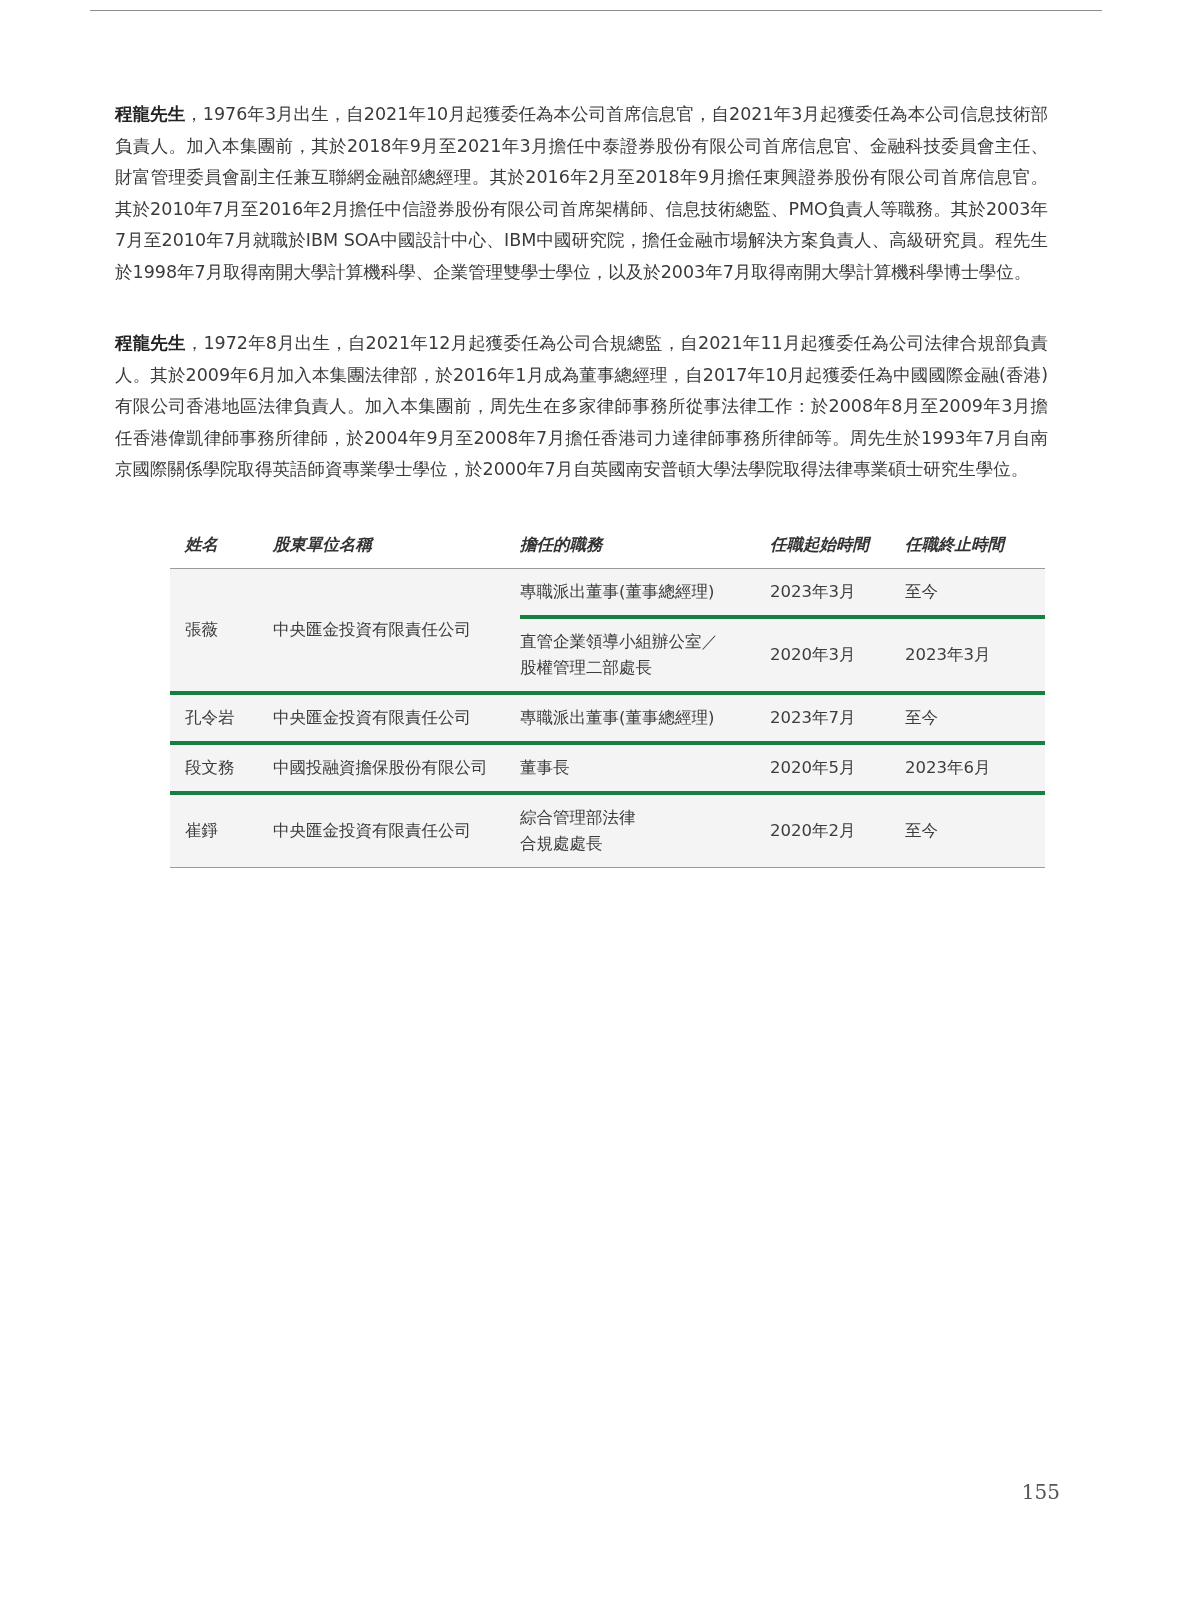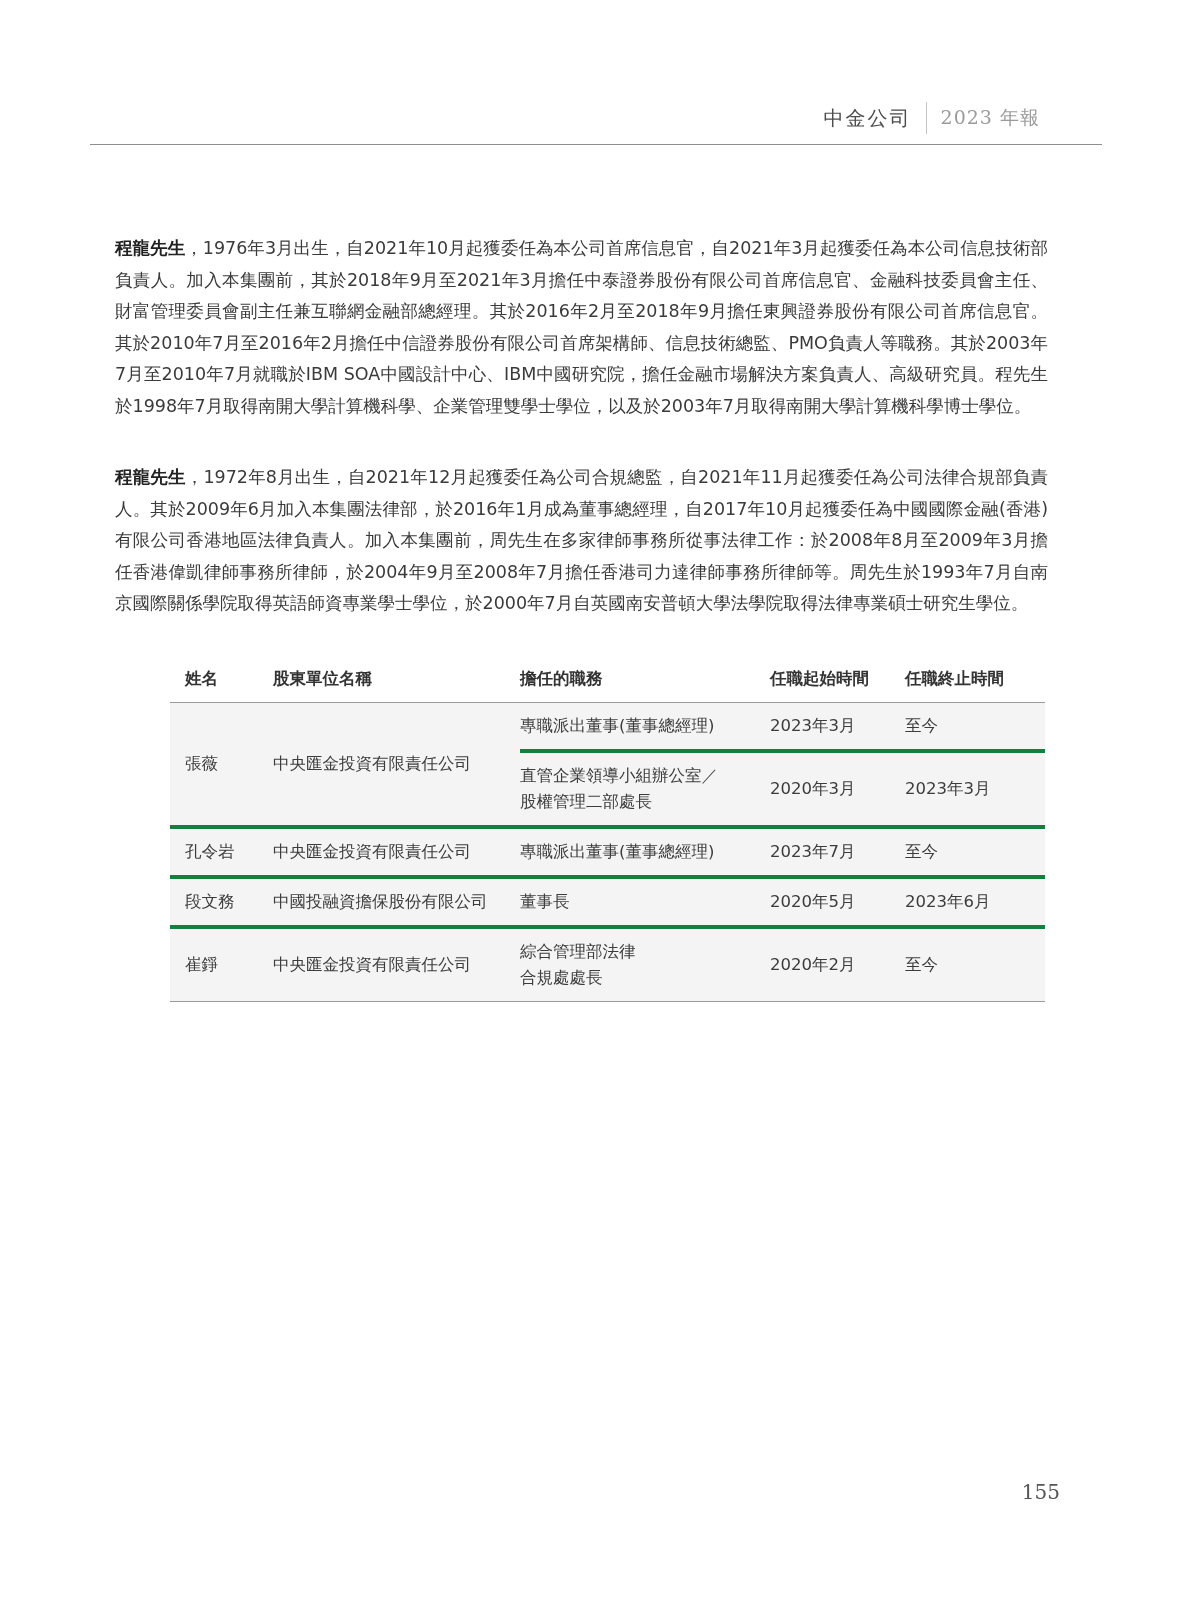--- a/index.html
+++ b/index.html
@@ -50,20 +50,21 @@
   }
 
   
   .table-area { margin-left: 55px; width: 875px; }
   table { width: 100%; border-collapse: collapse; font-size: 16.5px; color: #3c3c3c; }
   thead th {
     text-align: left; font-weight: bold; color: #333;
     padding: 8px 10px 12px 0;
     border-bottom: 1px solid #9b9b9b;
     background: #ffffff;
+    font-style: italic;
   }
   thead th.first { padding-left: 15px; }
   tbody { background: #f3f4f3; }
   tbody td {
     padding: 10px 10px 10px 0;
     border-bottom: 4px solid #15803d;
     vertical-align: middle;
     line-height: 26px;
   }
   tbody td.first { padding-left: 15px; }
@@ -74,25 +75,20 @@
     position: absolute; right: 130px; top: 1480px;
     font-family: "DejaVu Serif", serif;
     font-size: 20px; color: #555;
   }
 </style>
 </head>
 <body>
 
 <div class="page">
 
-  <header class="topbar">
-    <span class="brand">中金公司</span>
-    <span class="hdr-divider"></span>
-    <span class="edition">2023 年報</span>
-  </header>
   <div class="top-rule"></div>
 
   <main class="content">
 
     <p class="bio"><span class="person">程龍先生</span><span>，1976年3月出生，自2021年10月起獲委任為本公司首席信息官，自2021年3月起獲委任為本公司信息技術部負責人。加入本集團前，其於2018年9月至2021年3月擔任中泰證券股份有限公司首席信息官、金融科技委員會主任、財富管理委員會副主任兼互聯網金融部總經理。其於2016年2月至2018年9月擔任東興證券股份有限公司首席信息官。其於2010年7月至2016年2月擔任中信證券股份有限公司首席架構師、信息技術總監、PMO負責人等職務。其於2003年7月至2010年7月就職於IBM SOA中國設計中心、IBM中國研究院，擔任金融市場解決方案負責人、高級研究員。程先生於1998年7月取得南開大學計算機科學、企業管理雙學士學位，以及於2003年7月取得南開大學計算機科學博士學位。</span></p>
 
     <p class="bio"><span class="person">程龍先生</span><span>，1972年8月出生，自2021年12月起獲委任為公司合規總監，自2021年11月起獲委任為公司法律合規部負責人。其於2009年6月加入本集團法律部，於2016年1月成為董事總經理，自2017年10月起獲委任為中國國際金融(香港)有限公司香港地區法律負責人。加入本集團前，周先生在多家律師事務所從事法律工作：於2008年8月至2009年3月擔任香港偉凱律師事務所律師，於2004年9月至2008年7月擔任香港司力達律師事務所律師等。周先生於1993年7月自南京國際關係學院取得英語師資專業學士學位，於2000年7月自英國南安普頓大學法學院取得法律專業碩士研究生學位。</span></p>
 
 
     <div class="table-area">

